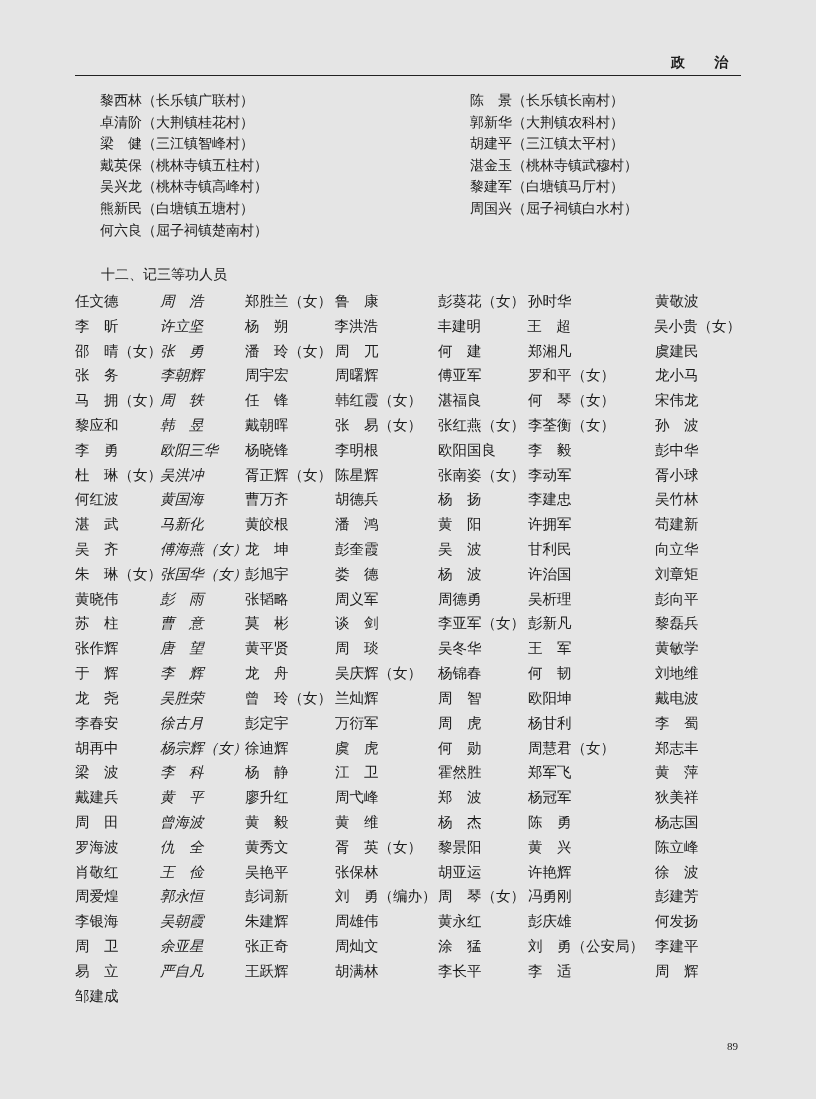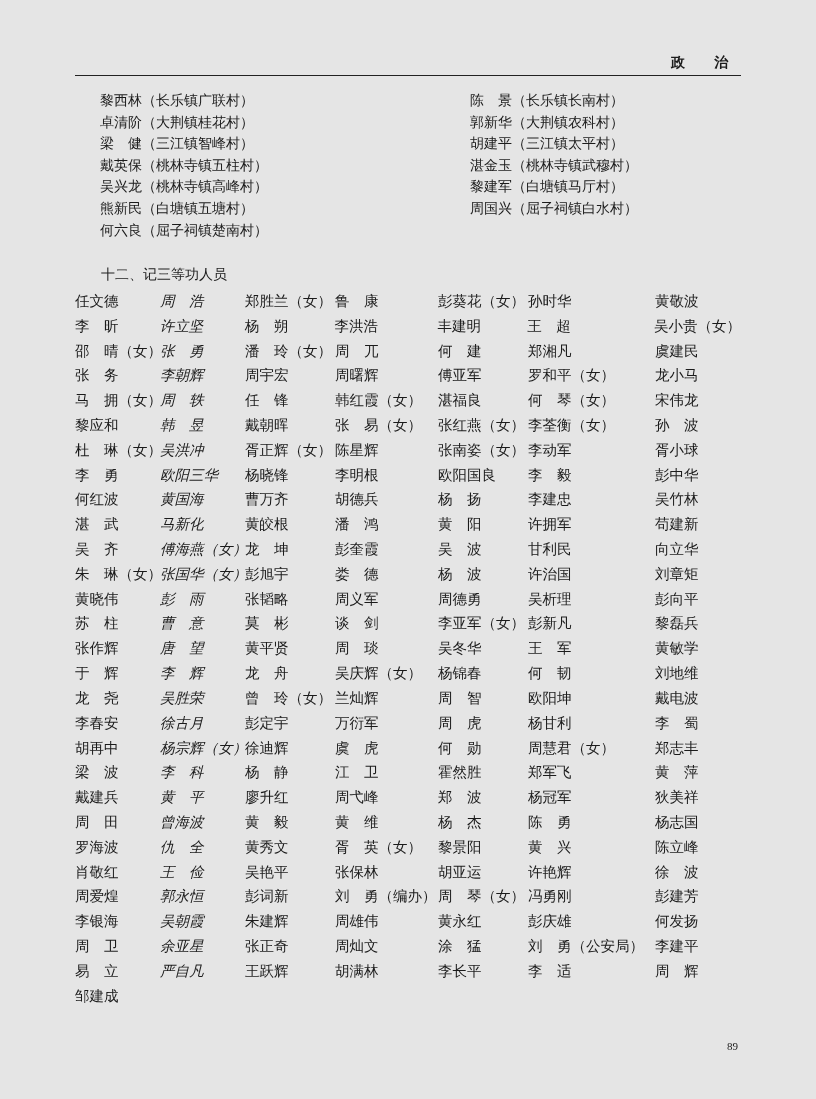--- a/index.html
+++ b/index.html
@@ -154,38 +154,38 @@
       <div class="grid-row">
         <span class="grid-cell">黎应和</span>
         <span class="grid-cell">韩　昱</span>
         <span class="grid-cell">戴朝晖</span>
         <span class="grid-cell">张　易（女）</span>
         <span class="grid-cell">张红燕（女）</span>
         <span class="grid-cell">李荃衡（女）</span>
         <span class="grid-cell">孙　波</span>
       </div>
       <div class="grid-row">
+        <span class="grid-cell">李　勇</span>
+        <span class="grid-cell">欧阳三华</span>
+        <span class="grid-cell">杨晓锋</span>
+        <span class="grid-cell">李明根</span>
+        <span class="grid-cell">欧阳国良</span>
+        <span class="grid-cell">李　毅</span>
+        <span class="grid-cell">彭中华</span>
+      </div>
+      <div class="grid-row">
         <span class="grid-cell">杜　琳（女）</span>
         <span class="grid-cell">吴洪冲</span>
         <span class="grid-cell">胥正辉（女）</span>
         <span class="grid-cell">陈星辉</span>
         <span class="grid-cell">张南姿（女）</span>
         <span class="grid-cell">李动军</span>
         <span class="grid-cell">胥小球</span>
       </div>
       <div class="grid-row">
-        <span class="grid-cell">李　勇</span>
-        <span class="grid-cell">欧阳三华</span>
-        <span class="grid-cell">杨晓锋</span>
-        <span class="grid-cell">李明根</span>
-        <span class="grid-cell">欧阳国良</span>
-        <span class="grid-cell">李　毅</span>
-        <span class="grid-cell">彭中华</span>
-      </div>
-      <div class="grid-row">
         <span class="grid-cell">何红波</span>
         <span class="grid-cell">黄国海</span>
         <span class="grid-cell">曹万齐</span>
         <span class="grid-cell">胡德兵</span>
         <span class="grid-cell">杨　扬</span>
         <span class="grid-cell">李建忠</span>
         <span class="grid-cell">吴竹林</span>
       </div>
       <div class="grid-row">
         <span class="grid-cell">湛　武</span>

